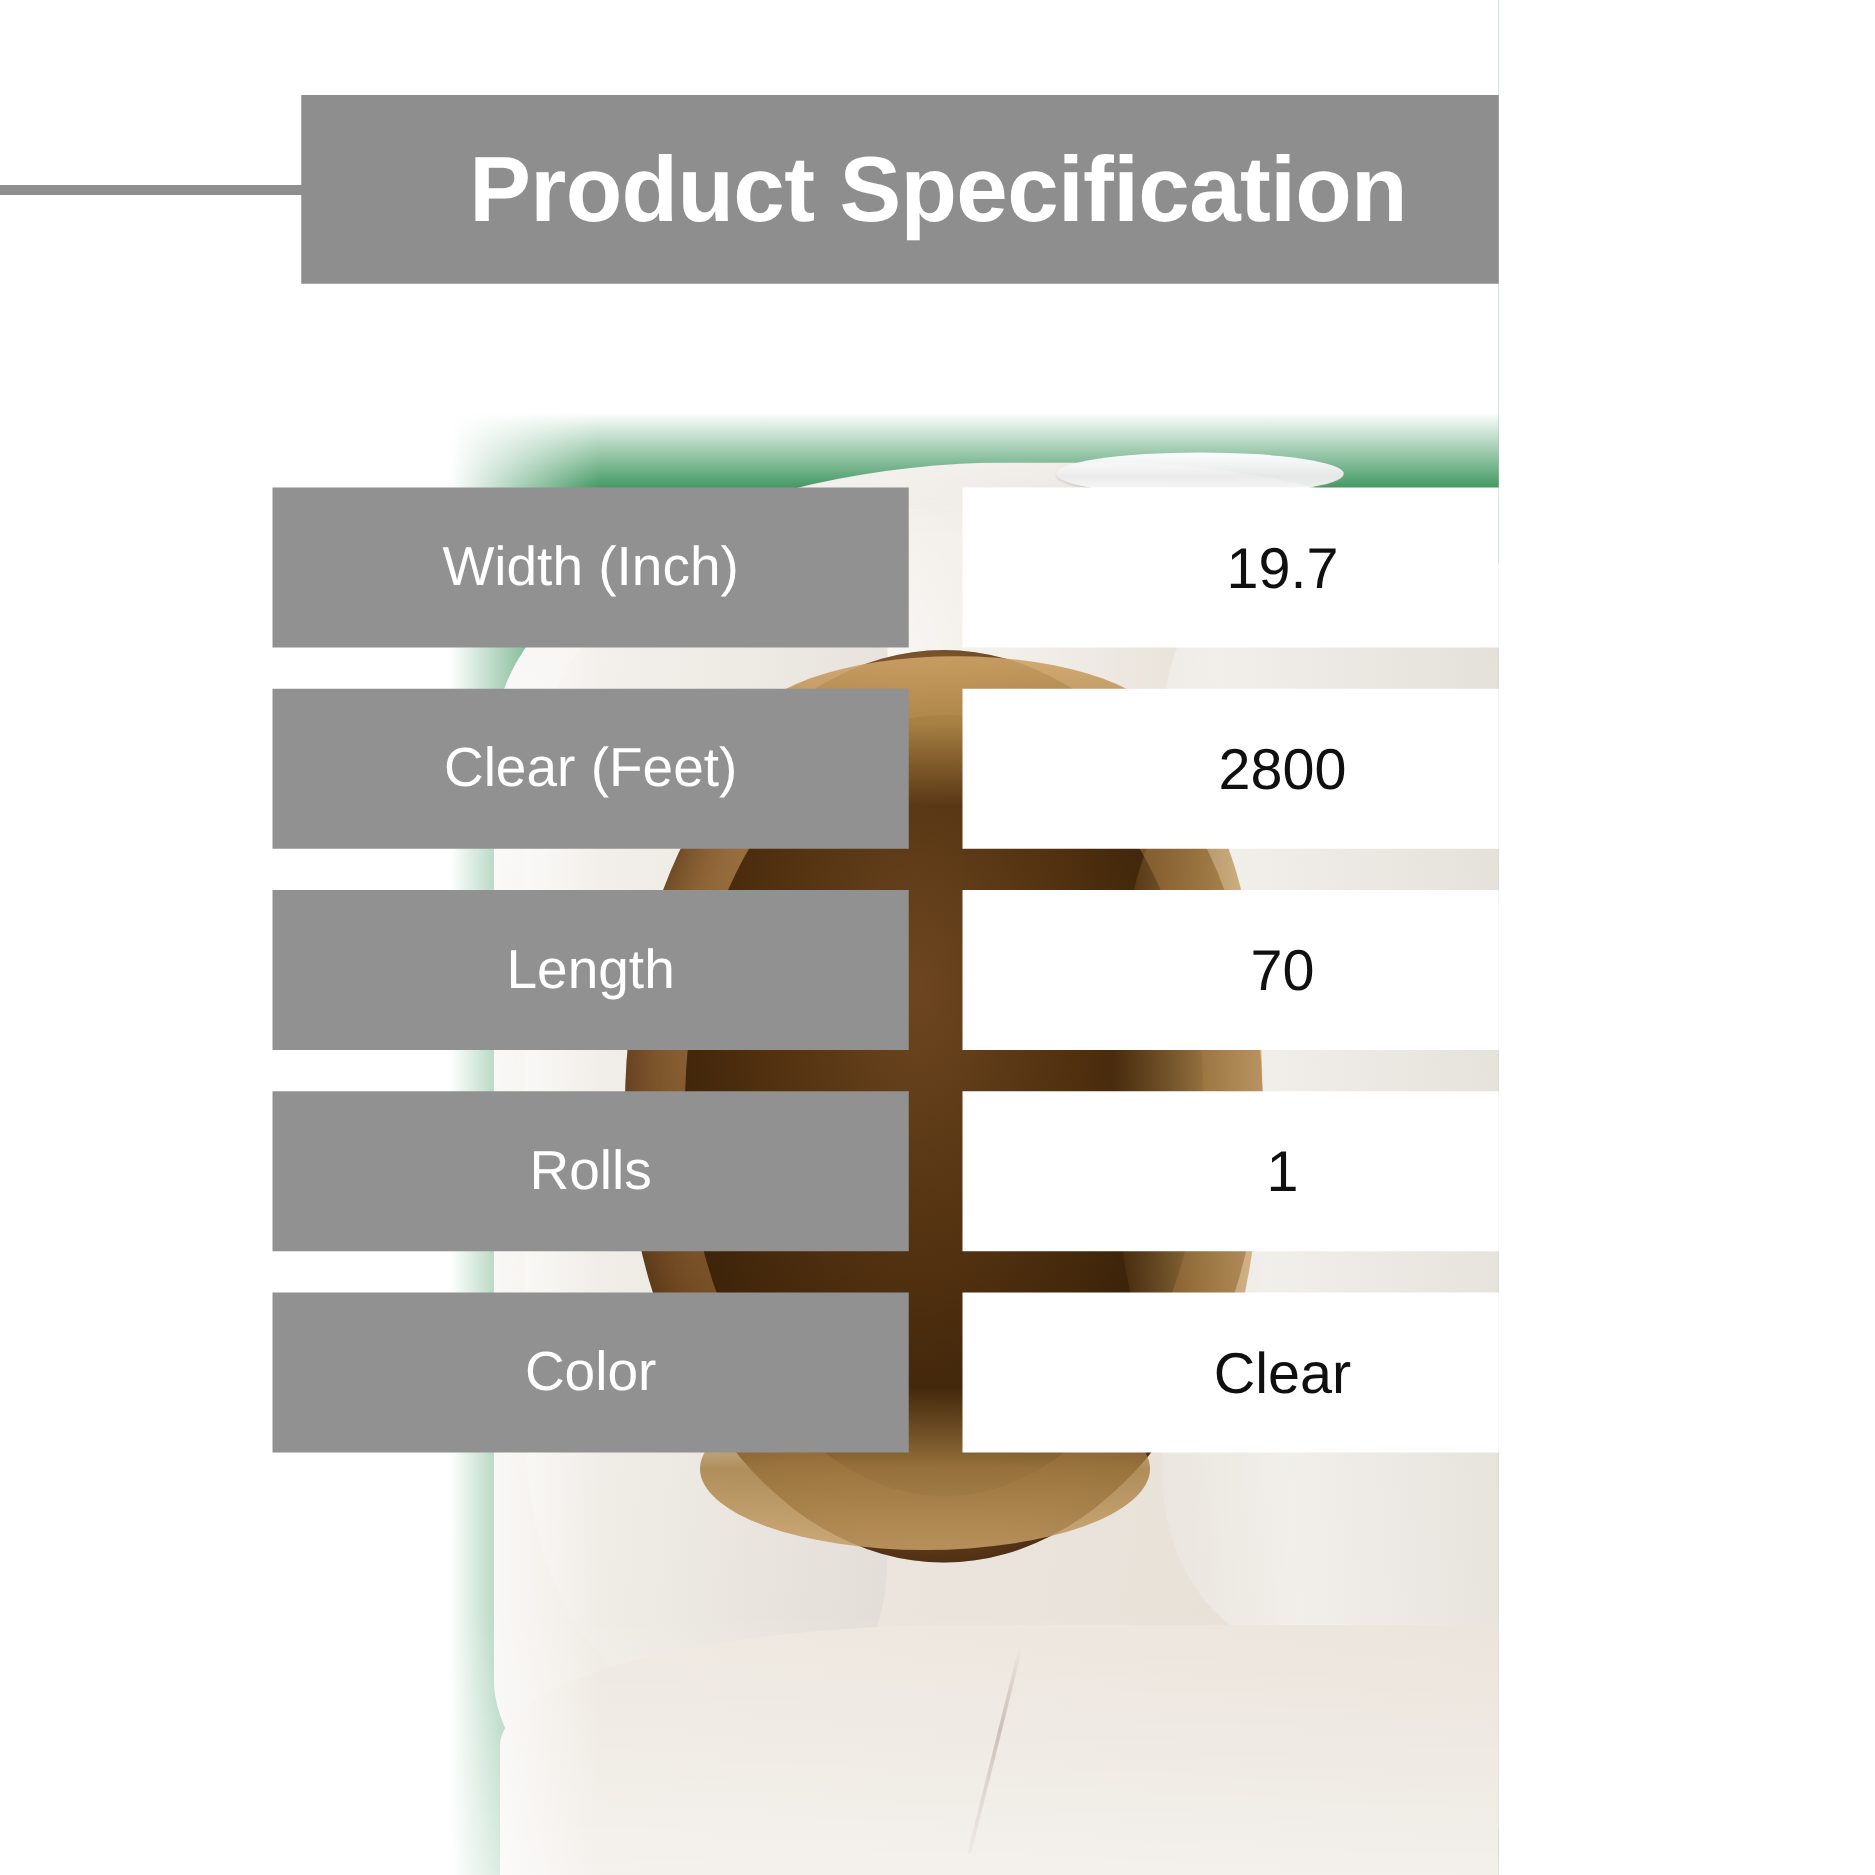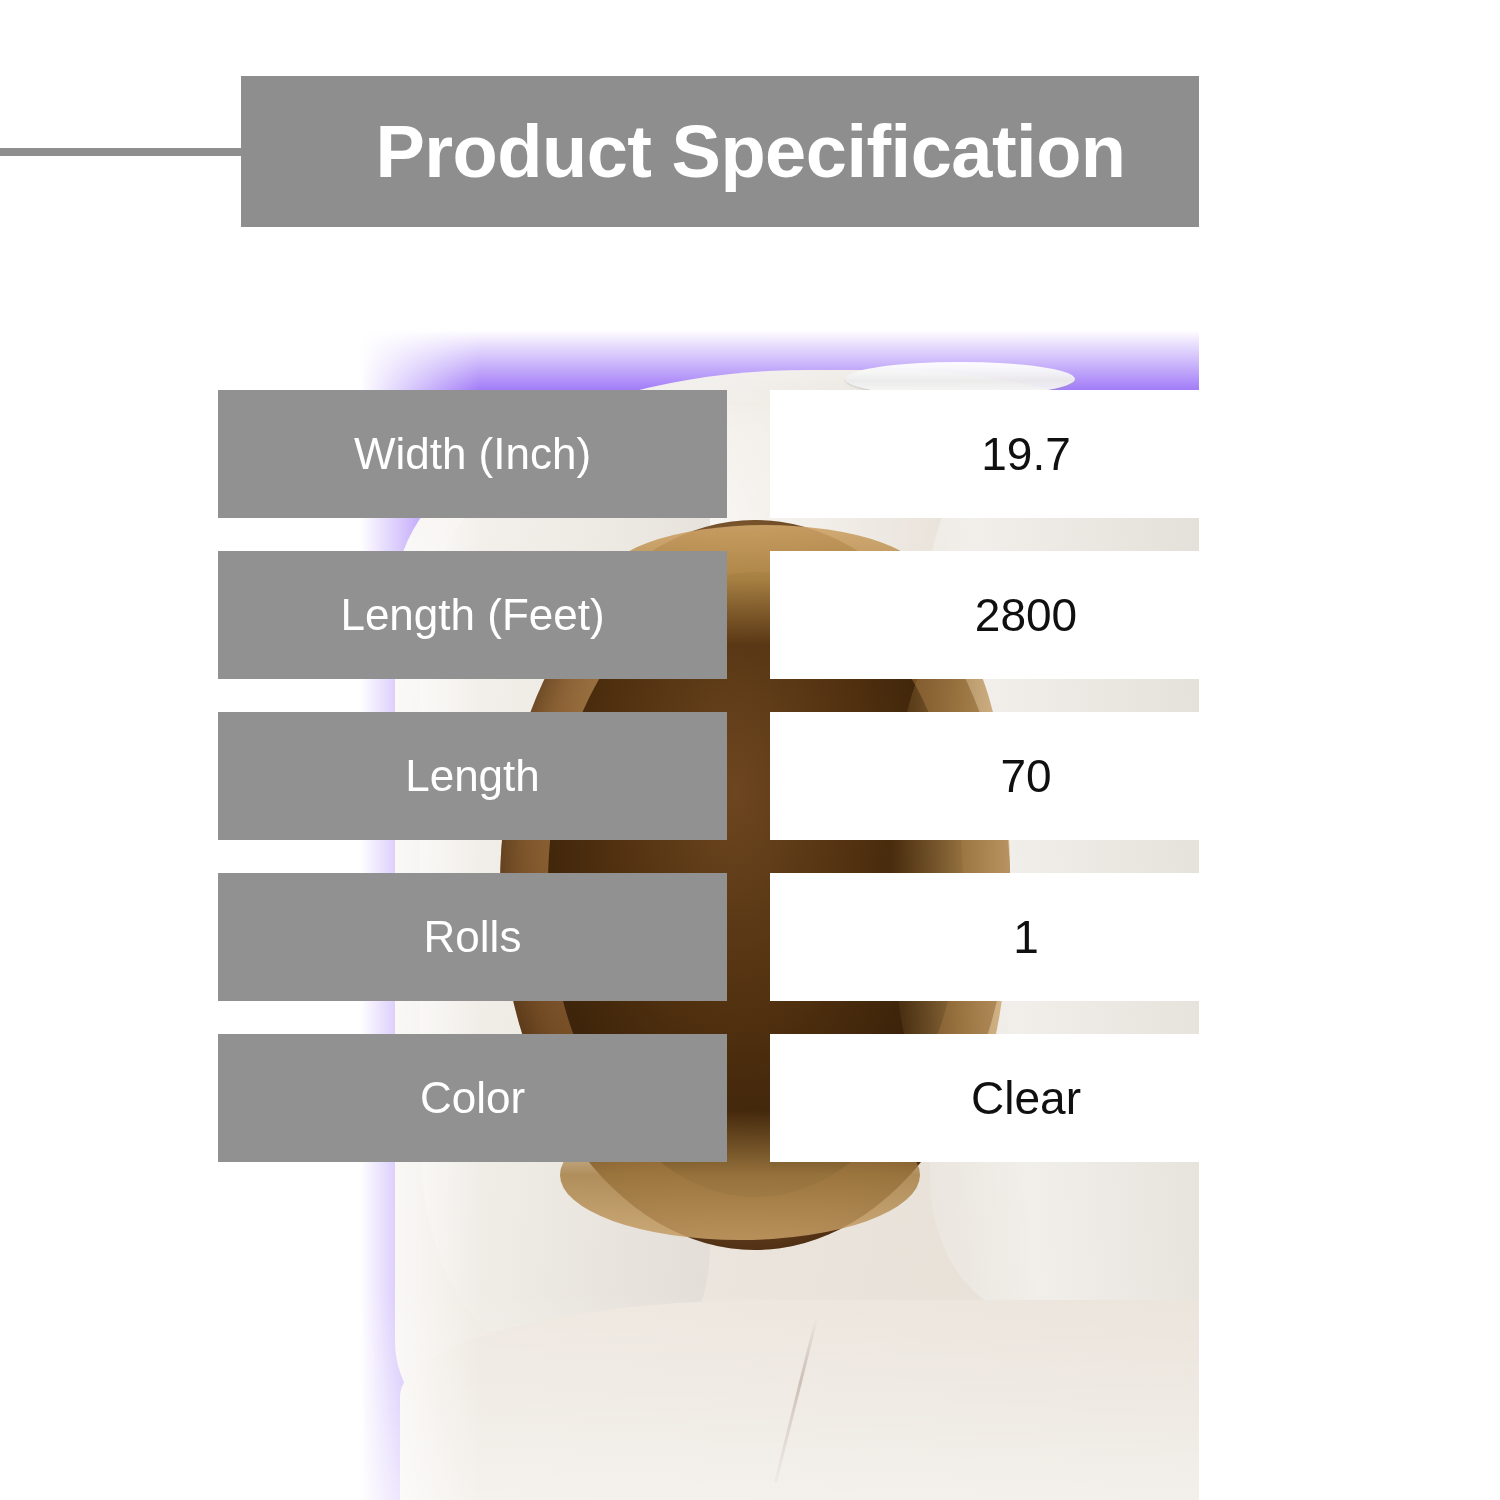--- a/index.html
+++ b/index.html
@@ -5,21 +5,21 @@
   html, body {
     margin: 0;
     padding: 0;
     background: #ffffff;
   }
   #page {
     position: relative;
     width: 1199px;
     height: 1500px;
     overflow: hidden;
-    background: #8b5cf6;
+    background: #15803d;
     font-family: "Liberation Sans", "DejaVu Sans", sans-serif;
   }
 
   
   .photo-layer {
     position: absolute;
     left: 0; top: 0;
     width: 1500px; height: 1500px;
     overflow: hidden;
   }
@@ -295,21 +295,21 @@
   </div>
 
   <div class="spec-table">
 
     <div class="spec-row">
       <div class="spec-label">Width (Inch)</div>
       <div class="spec-value">19.7</div>
     </div>
 
     <div class="spec-row">
-      <div class="spec-label">Length (Feet)</div>
+      <div class="spec-label">Clear (Feet)</div>
       <div class="spec-value">2800</div>
     </div>
 
 
     <div class="spec-row">
       <div class="spec-label">Length</div>
       <div class="spec-value">70</div>
     </div>
 
     <div class="spec-row">

